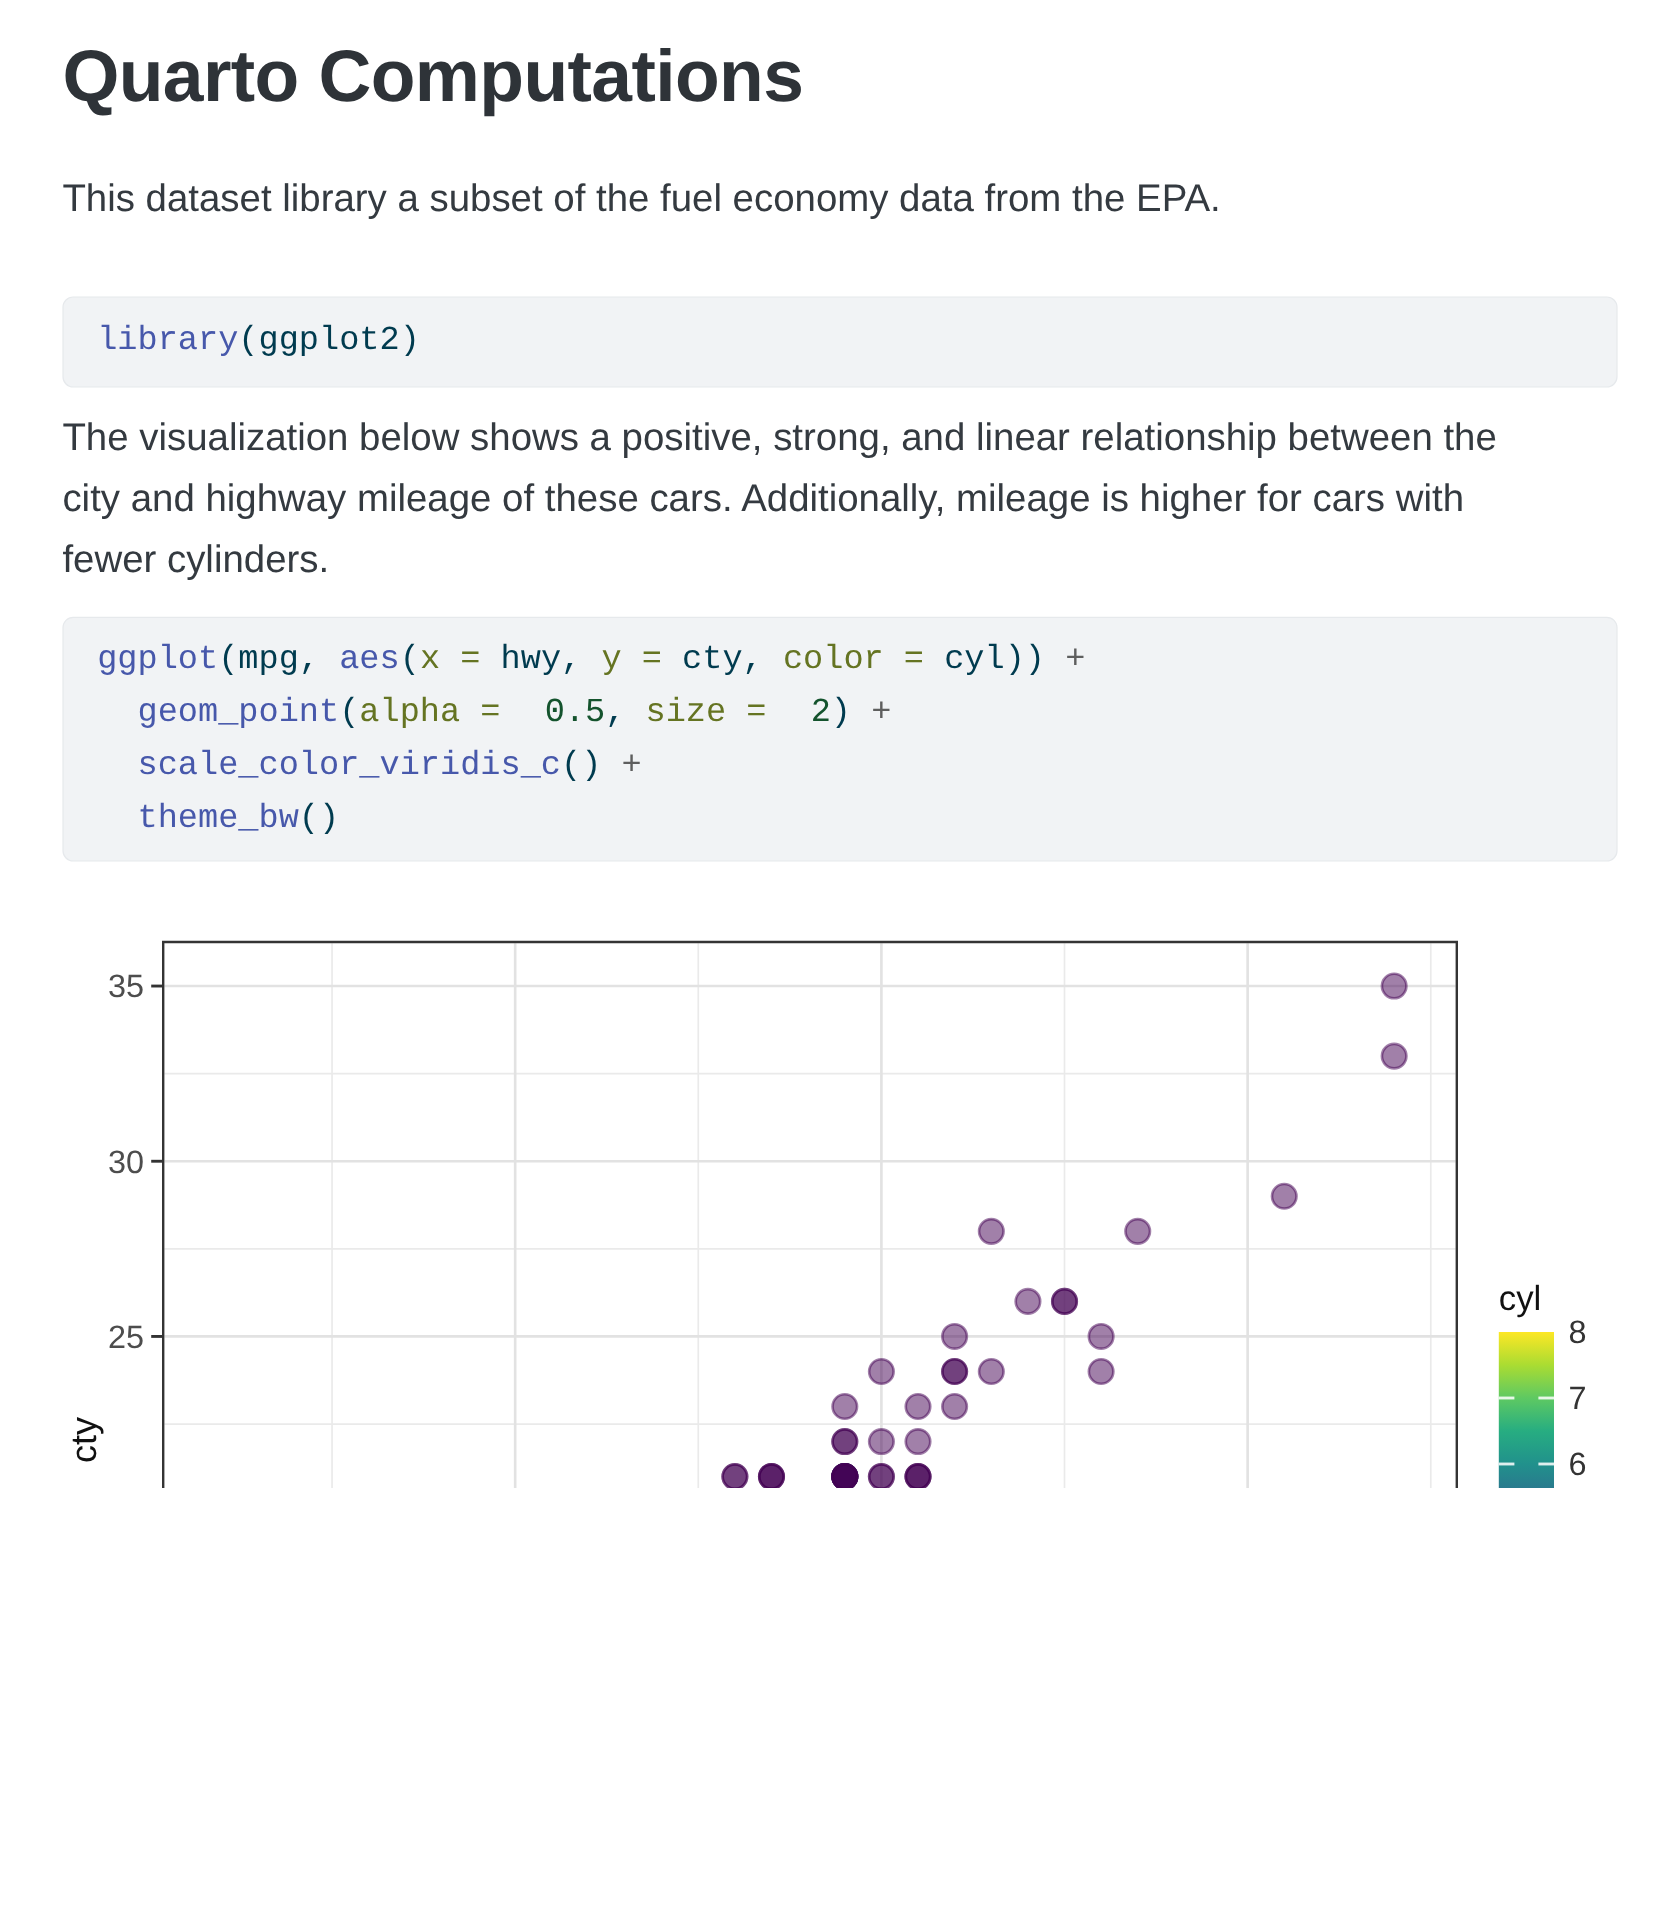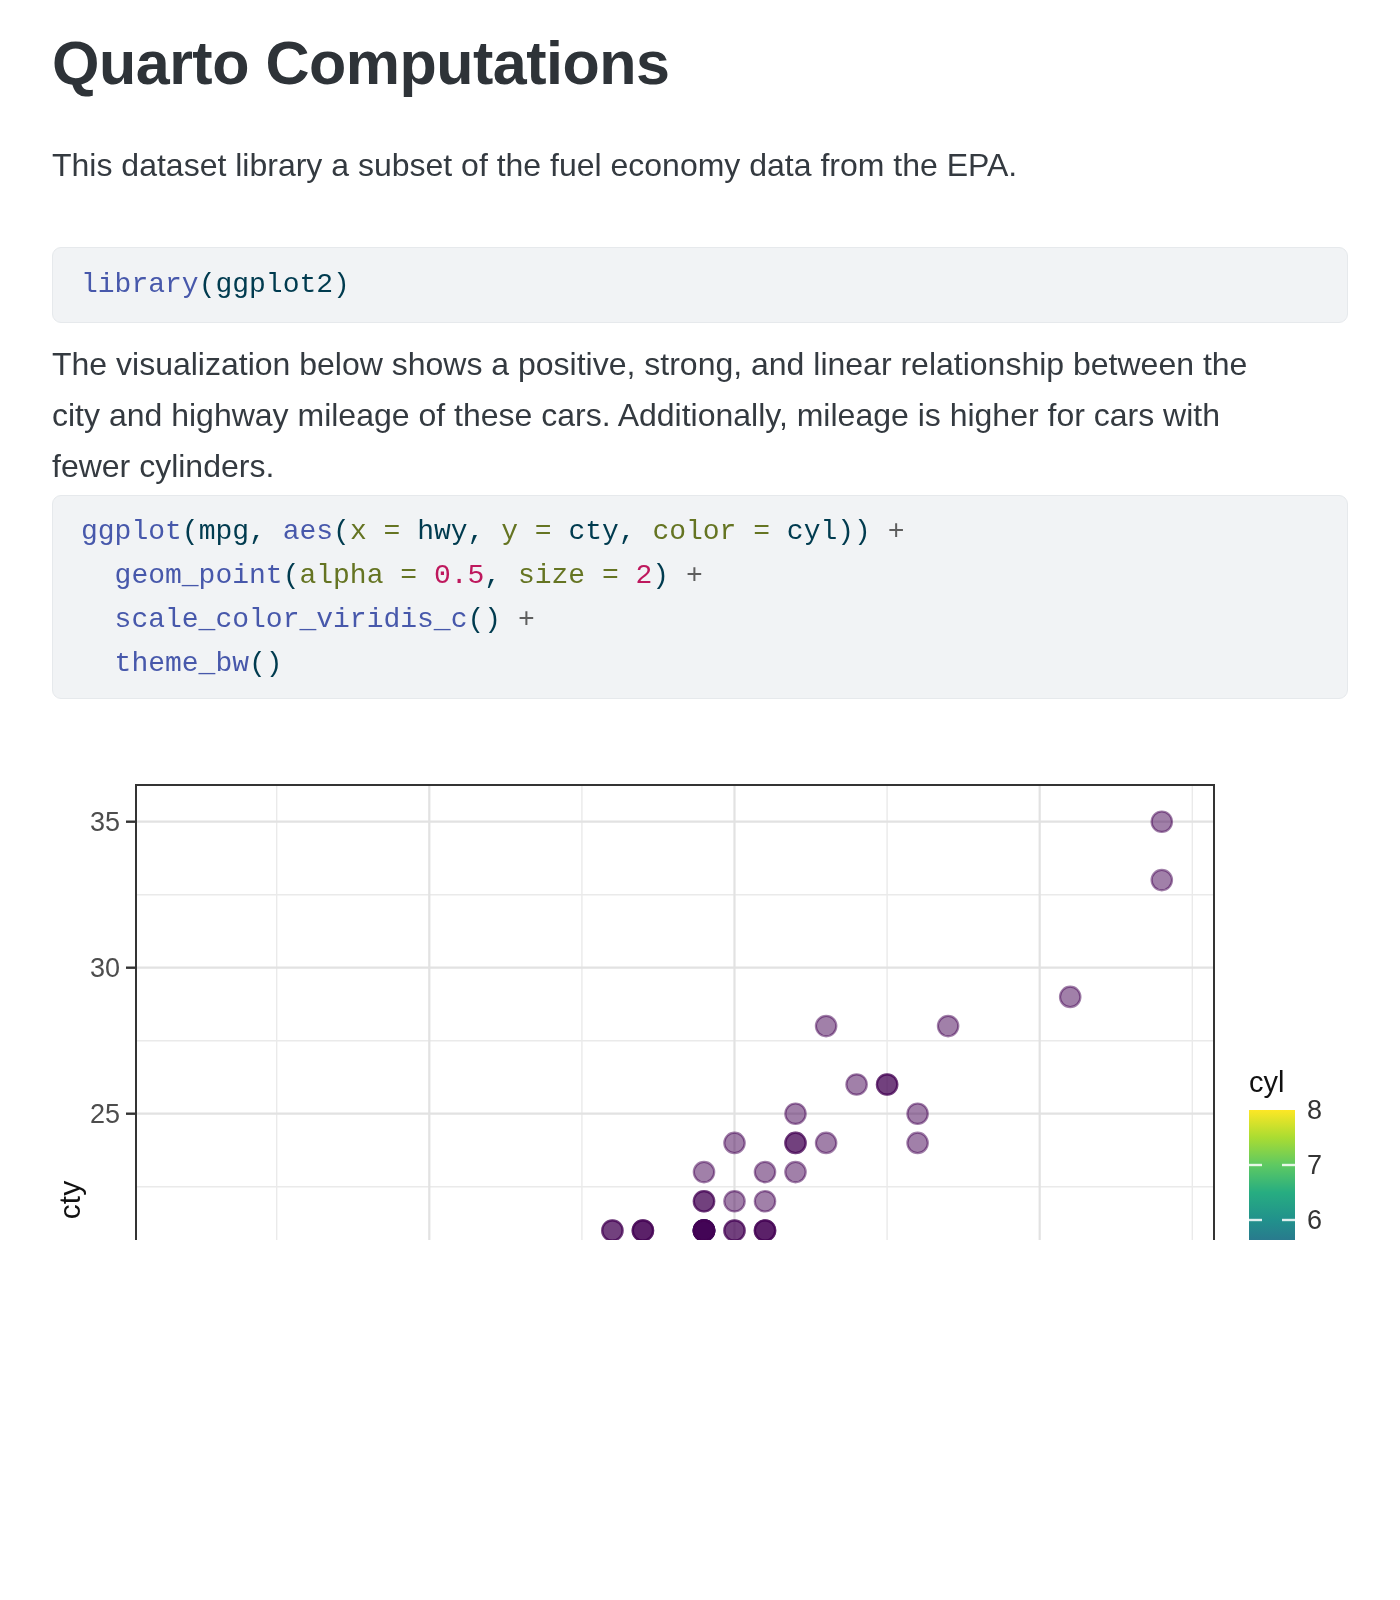--- a/index.html
+++ b/index.html
@@ -14,26 +14,26 @@
   .para { position:absolute; left:52px; margin:0; font-size:32px; color:#343a40; }
   .para.intro { top:146px; line-height:38px; white-space:pre; }
   .para.desc  { top:339px; line-height:51px; white-space:pre; }
   .codeblock {
     position:absolute; left:52px; width:1296px; box-sizing:border-box;
     background:#f1f3f5; border:1px solid #e6e9ec; border-radius:9px;
     font-family:"Liberation Mono", monospace; font-size:28px; line-height:44px;
     padding:15px 28px; white-space:pre; color:#003B4F;
   }
   .codeblock.cb1 { top:218px; height:76px;margin-top:29px; }
-  .codeblock.cb2 { top:495px; height:204px; padding-top:14px; }
+  .codeblock.cb2 { top:514px; height:204px; padding-top:14px; }
   .tok-fu { color:#4758AB; }
   .tok-va { color:#003B4F; }
   .tok-pn { color:#003B4F; }
   .tok-at { color:#657422; }
-  .tok-cn { color:#be185d; }
+  .tok-cn { color:#14532d;margin-left:20px; }
   .tok-op { color:#5E5E5E; }
   .figure { position:absolute; left:0; top:0; width:1400px; height:1600px; }
   svg text { font-family:"Liberation Sans", sans-serif; }
 </style>
 </head>
 <body>
 
 <div class="page">
 
   <h1 class="doc-title">Quarto Computations</h1>

